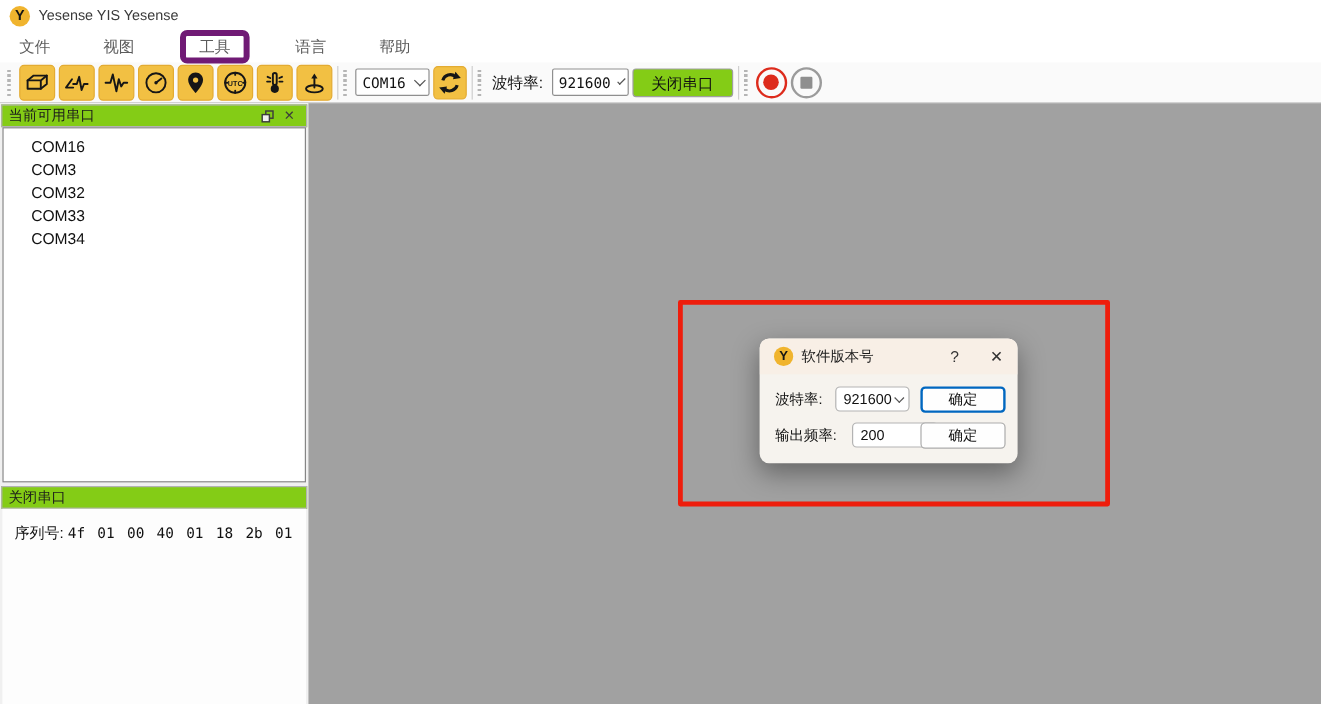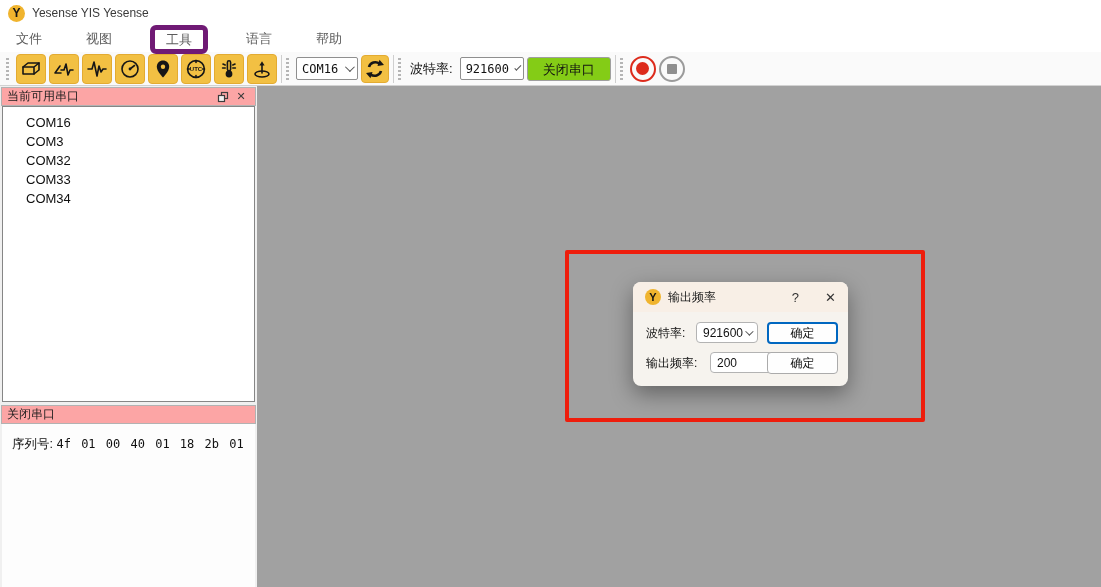--- a/index.html
+++ b/index.html
@@ -40,21 +40,21 @@
   .round-btn { width:26px; height:26px; border-radius:50%; display:flex; align-items:center;
                justify-content:center; background:transparent; cursor:pointer; }
   .rec { border:2px solid #dd2b1c; }
   .rec .dot { width:13px; height:13px; border-radius:50%; background:#dd2b1c; }
   .stop { border:2px solid #9b9b9b; }
   .stop .sq { width:10px; height:10px; background:#8f8f8f; border-radius:1px; }
 
   
   .content { display:flex; height:501px; }
   .dock { width:257px; background:#f0f0f0; display:flex; flex-direction:column; }
-  .dock-header { margin:1px 1px 0 1px; height:19px; background:#fca5a5; border:1px solid #b2b2b2;
+  .dock-header { margin:1px 1px 0 1px; height:19px; background:#84cc16; border:1px solid #b2b2b2;
                  display:flex; align-items:center; padding:0 5px; font-size:12px; color:#1c1c1c; }
   .dock-header .dh-title { flex:1; }
   .dh-btn { width:18px; height:16px; display:flex; align-items:center; justify-content:center;
             color:#3c3c3c; font-size:11px; cursor:pointer; }
   .port-list { list-style:none; margin:0 2px; background:#fff; border:1px solid #868686;
                height:296px; padding-top:6px; overflow:hidden; }
   .port-list li { font-size:13px; color:#101010; line-height:19px; padding-left:23px; cursor:pointer; }
   .info-area { margin:0 2px; background:#fdfdfd; flex:1; padding:12px 0 0 10px; }
   .info-row { font-size:12.5px; color:#111; }
   .info-row .mono { font-family:"DejaVu Sans Mono", monospace; font-size:12px; word-spacing:3px;margin-top:36px; }
@@ -236,21 +236,21 @@
       </div>
     </div>
     <div class="workspace"></div>
   </div>
 
   <div class="annot-box"></div>
 
   <div class="dialog">
     <div class="dlg-title">
       <span class="dlg-logo">Y</span>
-      <span class="dlg-title-text">输出频率</span>
+      <span class="dlg-title-text">软件版本号</span>
       <span class="dlg-help">?</span>
       <span class="dlg-close">✕</span>
     </div>
     <div class="dlg-row" style="top:40px">
       <span class="lbl">波特率:</span>
       <span class="dcombo" style="left:63px;width:62px">
         <span class="val">921600</span>
         <span class="chev"></span>
       </span>
       <button class="dlg-btn primary">确定</button>

